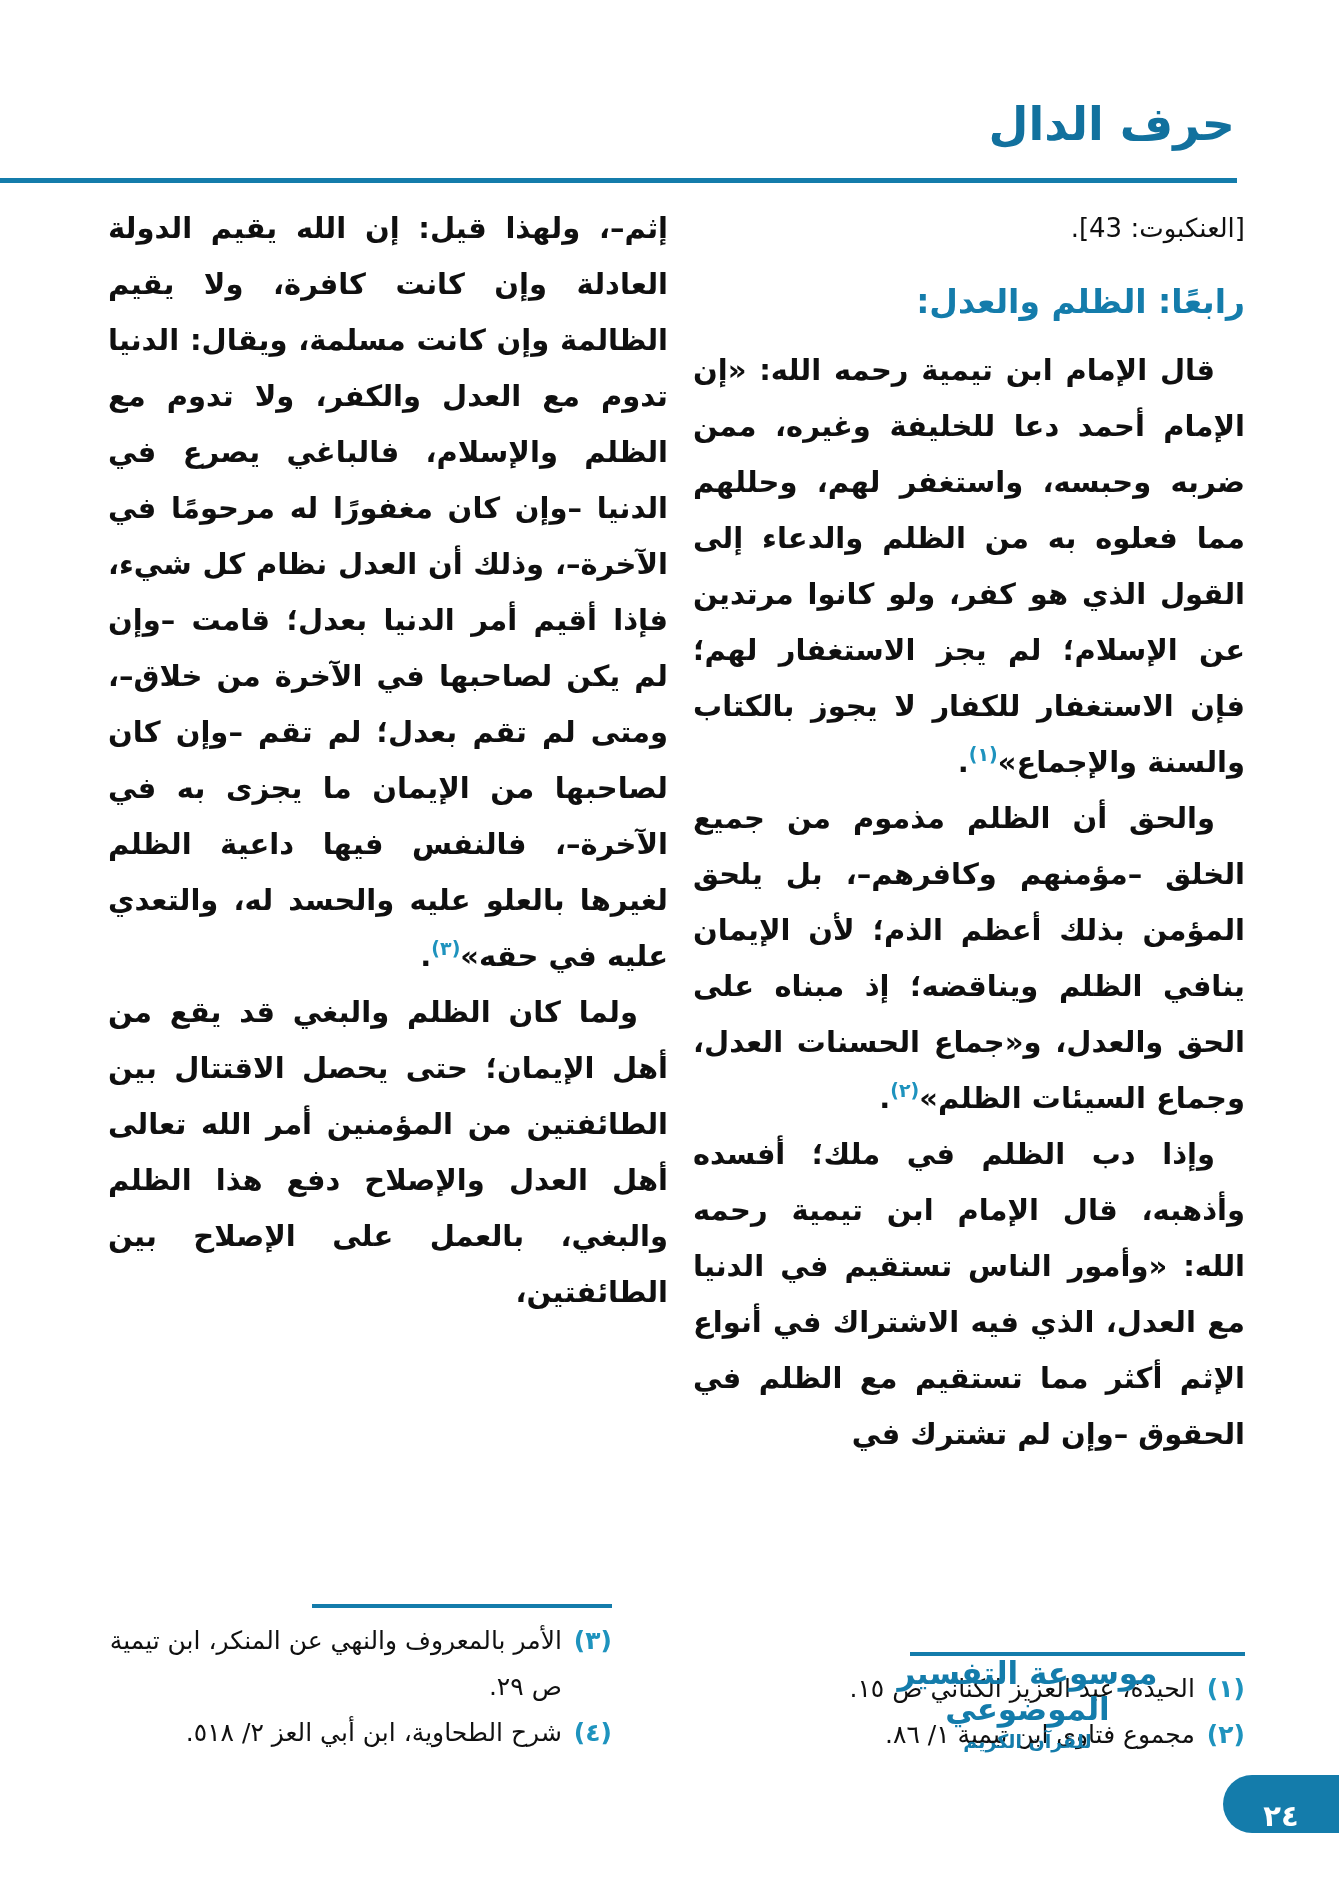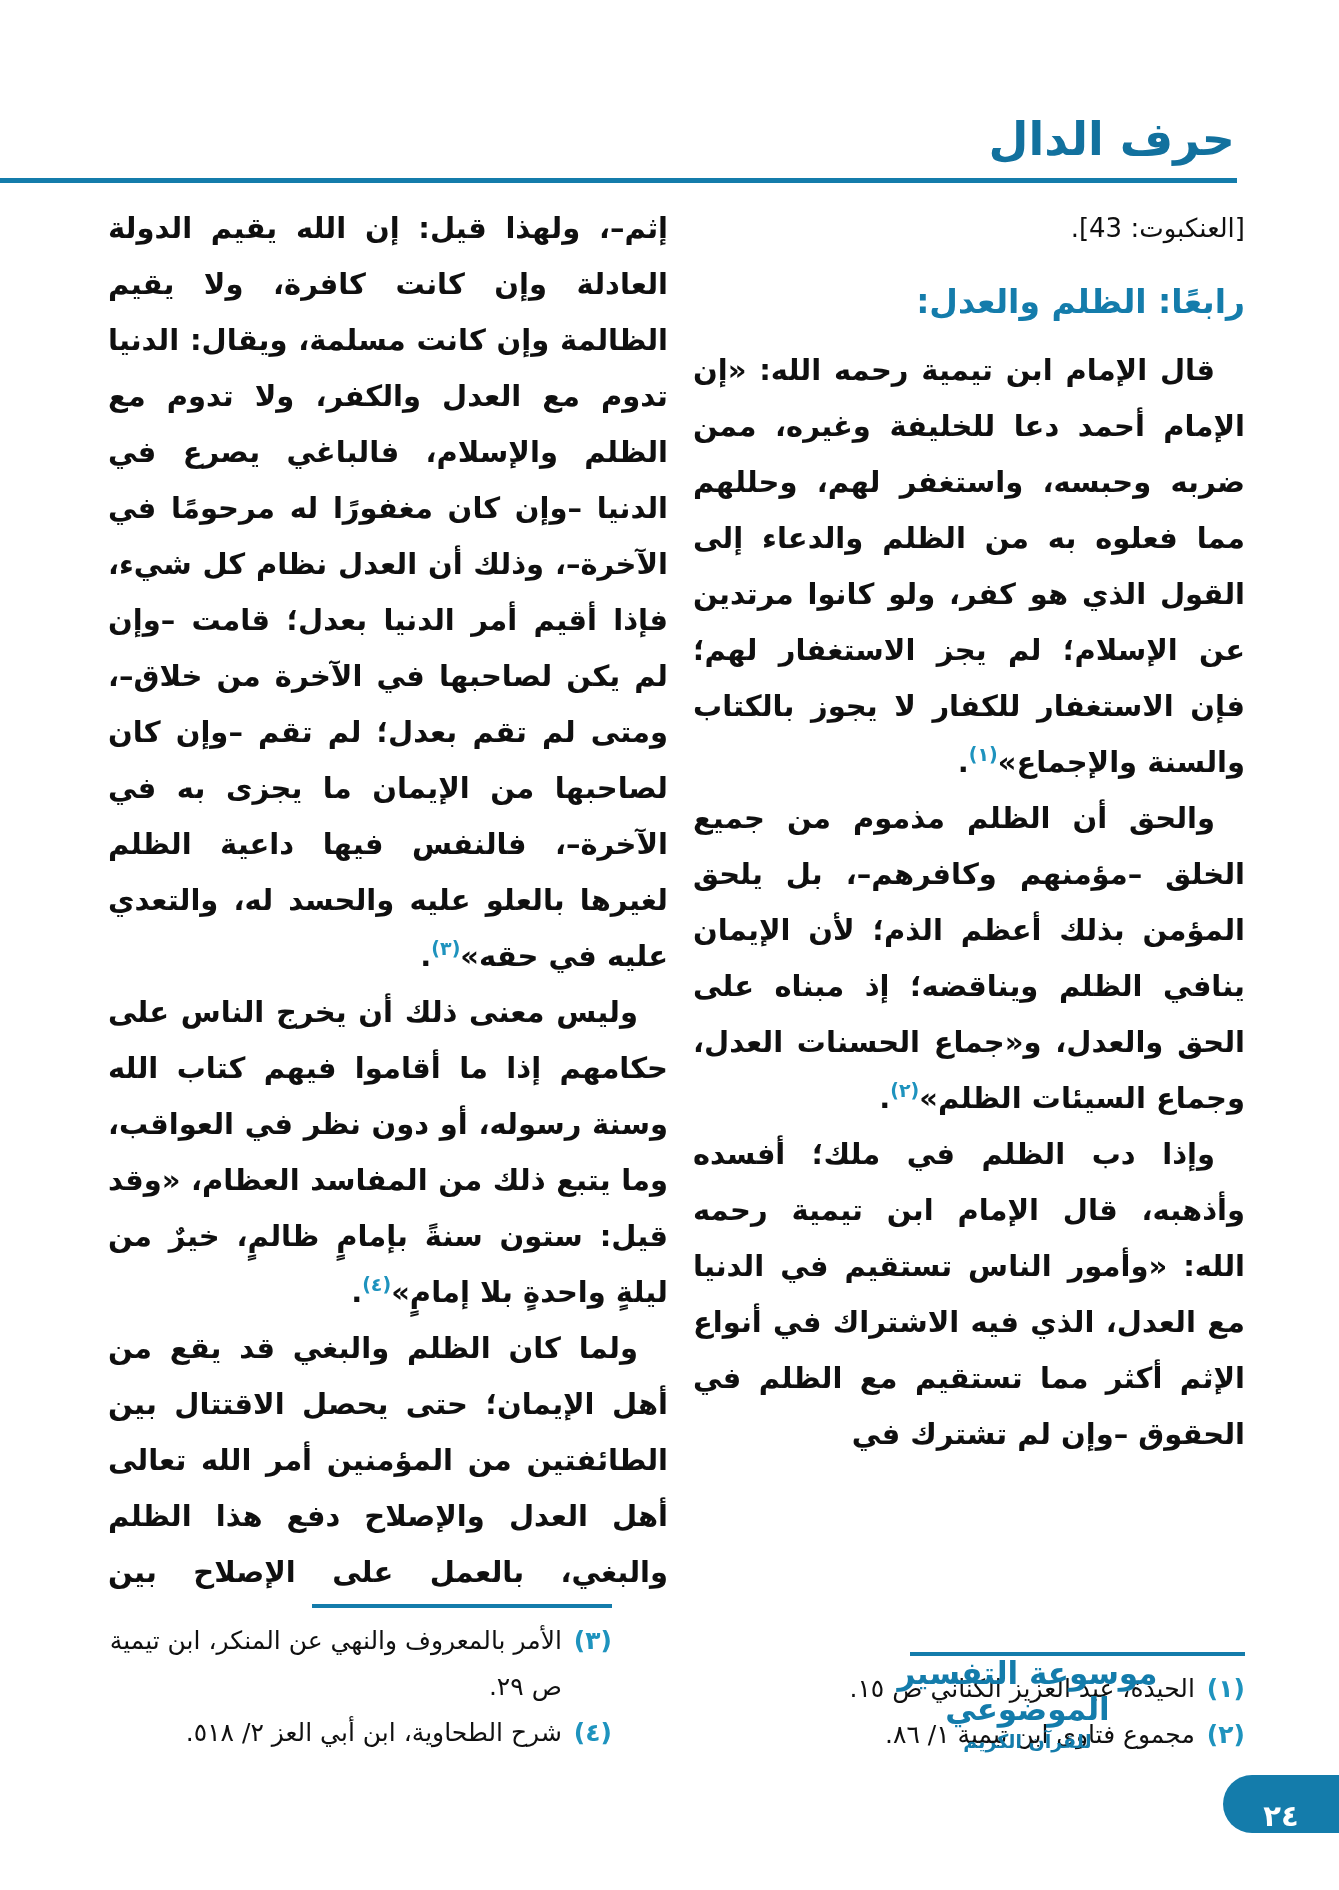--- a/index.html
+++ b/index.html
@@ -14,21 +14,21 @@
     position:relative;
     width:1339px;height:1890px;
     background:var(--bg);
     overflow:hidden;
     font-family:"DejaVu Sans", sans-serif;
     color:var(--ink);
     direction:rtl;
   }
   
   .chapter-title{
-    position:absolute;top:112px;right:104px;
+    position:absolute;top:97px;right:104px;
     font-size:46px;font-weight:700;color:var(--header-title);
     letter-spacing:-1px;white-space:nowrap;
   }
   .header-rule{
     position:absolute;top:178px;left:0;width:1237px;height:5px;
     background:var(--accent);
   }
   
   .col{
     position:absolute;top:200px;
@@ -97,21 +97,20 @@
         <span class="run run-ref">[العنكبوت: 43].</span>
       </p>
     <h2 class="section-heading">رابعًا: الظلم والعدل:</h2>
     <p class="body-para"><span class="run run-text">قال الإمام ابن تيمية رحمه الله: «إن الإمام أحمد دعا للخليفة وغيره، ممن ضربه وحبسه، واستغفر لهم، وحللهم مما فعلوه به من الظلم والدعاء إلى القول الذي هو كفر، ولو كانوا مرتدين عن الإسلام؛ لم يجز الاستغفار لهم؛ فإن الاستغفار للكفار لا يجوز بالكتاب والسنة والإجماع»</span><span class="run run-fnref">(١)</span><span class="run run-text">.</span></p>
     <p class="body-para"><span class="run run-text">والحق أن الظلم مذموم من جميع الخلق –مؤمنهم وكافرهم–، بل يلحق المؤمن بذلك أعظم الذم؛ لأن الإيمان ينافي الظلم ويناقضه؛ إذ مبناه على الحق والعدل، و«جماع الحسنات العدل، وجماع السيئات الظلم»</span><span class="run run-fnref">(٢)</span><span class="run run-text">.</span></p>
     <p class="body-para"><span class="run run-text">وإذا دب الظلم في ملك؛ أفسده وأذهبه، قال الإمام ابن تيمية رحمه الله: «وأمور الناس تستقيم في الدنيا مع العدل، الذي فيه الاشتراك في أنواع الإثم أكثر مما تستقيم مع الظلم في الحقوق –وإن لم تشترك في</span></p>
   </section>
 
   <section class="col col-left">
     <p class="body-para no-indent"><span class="run run-text">إثم–، ولهذا قيل: إن الله يقيم الدولة العادلة وإن كانت كافرة، ولا يقيم الظالمة وإن كانت مسلمة، ويقال: الدنيا تدوم مع العدل والكفر، ولا تدوم مع الظلم والإسلام، فالباغي يصرع في الدنيا –وإن كان مغفورًا له مرحومًا في الآخرة–، وذلك أن العدل نظام كل شيء، فإذا أقيم أمر الدنيا بعدل؛ قامت –وإن لم يكن لصاحبها في الآخرة من خلاق–، ومتى لم تقم بعدل؛ لم تقم –وإن كان لصاحبها من الإيمان ما يجزى به في الآخرة–، فالنفس فيها داعية الظلم لغيرها بالعلو عليه والحسد له، والتعدي عليه في حقه»</span><span class="run run-fnref">(٣)</span><span class="run run-text">.</span></p>
-    <p class="body-para"><span class="run run-text">وليس معنى ذلك أن يخرج الناس على حكامهم إذا ما أقاموا فيهم كتاب الله وسنة رسوله، أو دون نظر في العواقب، وما يتبع ذلك من المفاسد العظام، «وقد قيل: ستون سنةً بإمامٍ ظالمٍ، خيرٌ من ليلةٍ واحدةٍ بلا إمامٍ»</span><span class="run run-fnref">(٤)</span><span class="run run-text">.</span></p>
     <p class="body-para"><span class="run run-text">ولما كان الظلم والبغي قد يقع من أهل الإيمان؛ حتى يحصل الاقتتال بين الطائفتين من المؤمنين أمر الله تعالى أهل العدل والإصلاح دفع هذا الظلم والبغي، بالعمل على الإصلاح بين الطائفتين، </span></p>
   </section>
 
   <aside class="footnotes footnotes-left">
     <div class="fn-rule"></div>
     <div class="fn-list">
 
         <div class="fn-row">
           <span class="fn-marker">(٣)</span>
           <span class="fn-text">الأمر بالمعروف والنهي عن المنكر، ابن تيمية ص ٢٩.</span>

